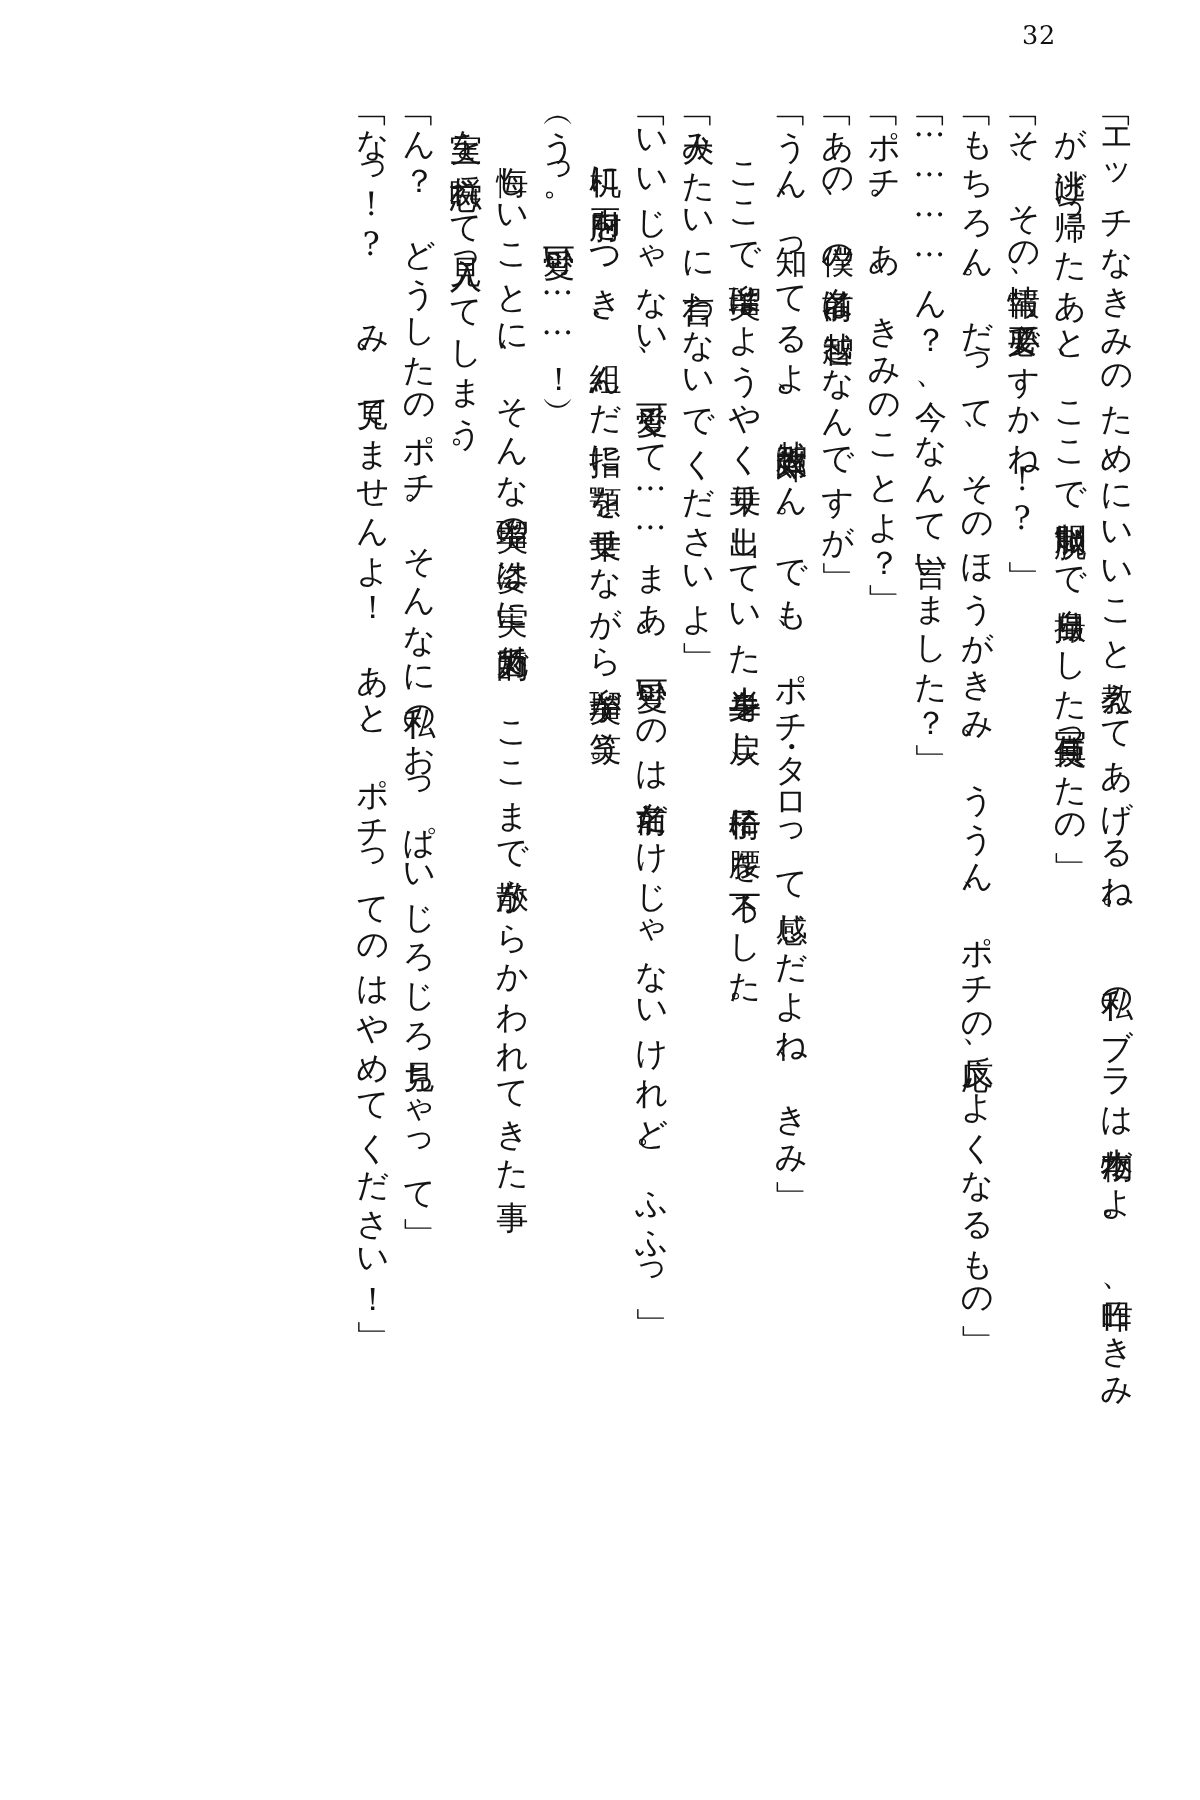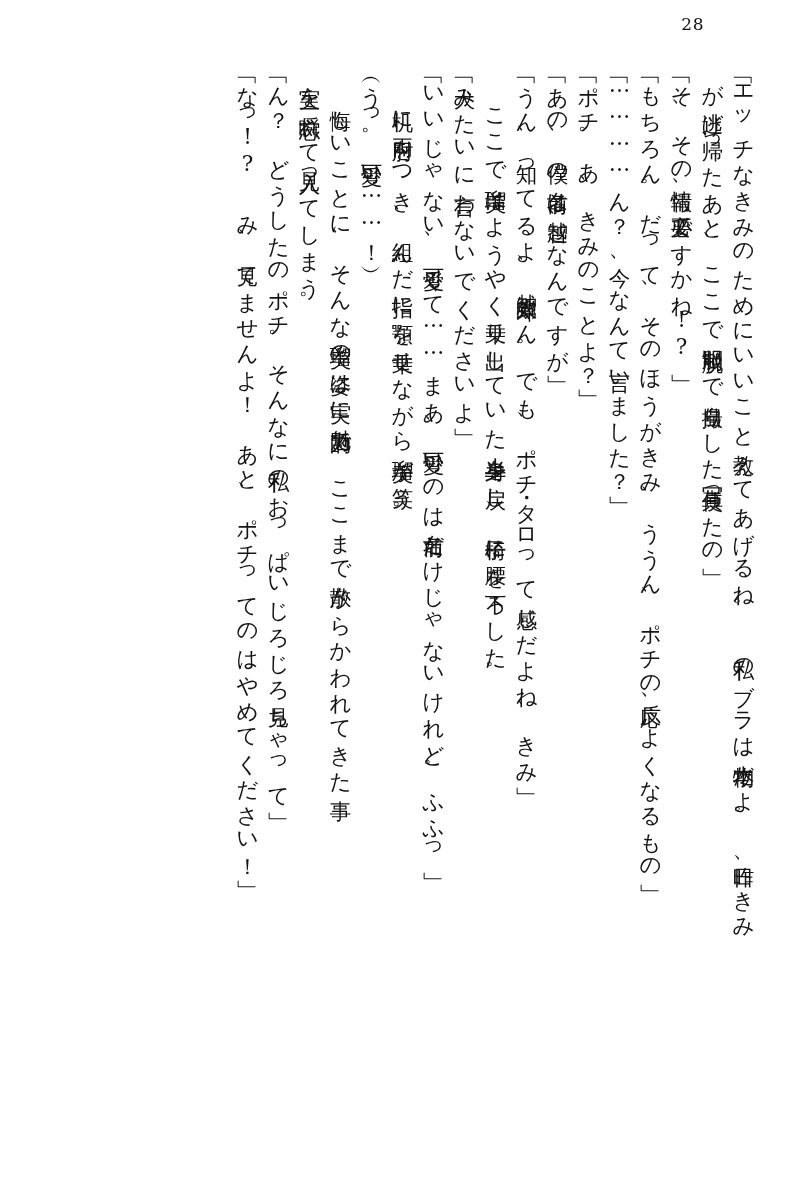--- a/index.html
+++ b/index.html
@@ -59,21 +59,21 @@
   }
   .vline.indent {
     padding-top: 24px;
   }
 </style>
 </head>
 <body>
 
 <div class="page">
 
-  <div class="page-number">28</div>
+  <div class="page-number">32</div>
 
   <div class="text-body">
       <div class="vline">「エッチなきみのためにいいこと教えてあげるね。　私のブラは本物だよ。　昨日、きみ</div>
       <div class="vline">が逃げ帰ったあと、ここで制服脱いで自撮りした写真使ったの」</div>
       <div class="vline">「そ、その情報、必要ですかね!?」</div>
       <div class="vline">「もちろん。だって、そのほうがきみ、ううん、ポチの反応、よくなるもの」</div>
       <div class="vline">「…………ん？　今、なんて言いました？」</div>
       <div class="vline">「ポチ。あ、きみのことよ？」</div>
       <div class="vline">「あの、僕の名前は越智、なんですが」</div>
       <div class="vline">「うん、知ってるよ、越智太郎くん。でも、ポチ・タロって感じだよね、きみ」</div>

